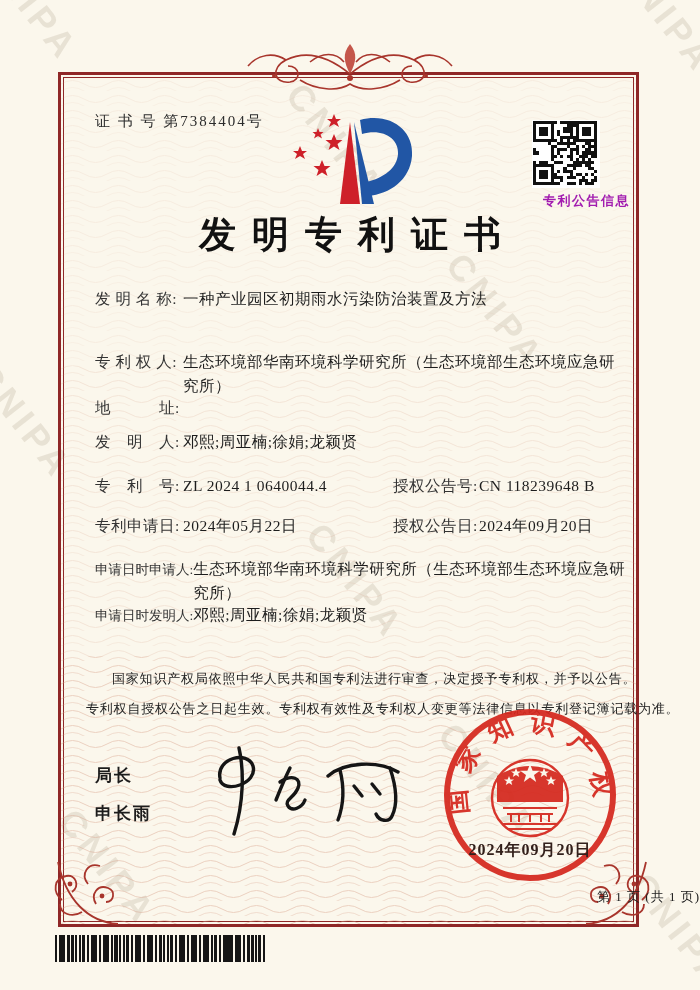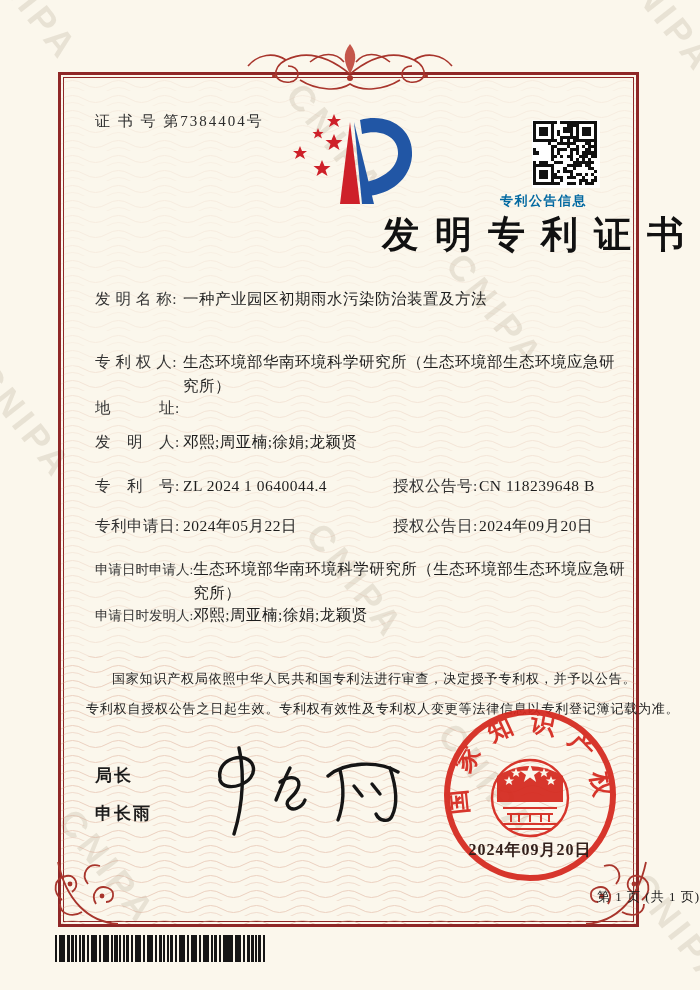--- a/index.html
+++ b/index.html
@@ -37,25 +37,25 @@
   .corner-br{left:582px;top:856px;transform:scaleX(-1);}
 
   
   .certno{
     position:absolute;left:95px;top:112px;
     font-size:15px;letter-spacing:2px;color:#2b2b2b;
   }
   .logo{position:absolute;left:282px;top:108px;}
   .qr-wrap{position:absolute;left:532px;top:120px;width:66px;height:66px;background:#fff;padding:1px;}
   .qr-caption{
-    position:absolute;left:500px;top:192px;width:130px;text-align:left;
-    font-size:13px;letter-spacing:1.5px;color:#0369a1;font-weight:bold;
+    position:absolute;left:500px;top:192px;width:130px;text-align:right;
+    font-size:13px;letter-spacing:1.5px;color:#a21caf;font-weight:bold;
   }
   .title{
-    position:absolute;left:0;top:210px;width:700px;text-align:right;
+    position:absolute;left:0;top:210px;width:700px;text-align:center;
     font-size:37px;font-weight:bold;letter-spacing:16px;text-indent:16px;
     color:#111;
   }
 
   
   .row{position:absolute;left:95px;display:flex;align-items:flex-start;font-size:15.5px;line-height:24px;justify-content:center;}
   .lbl{flex:0 0 88px;color:#333;letter-spacing:0.5px;white-space:nowrap;}
   .lbl-long{flex-basis:98px;font-size:13.5px;letter-spacing:0;line-height:26px;font-family:Liberation Serif, serif;}
   .val{color:#1d1d1d;letter-spacing:0.5px;}
   .val-wrap{width:432px;}

